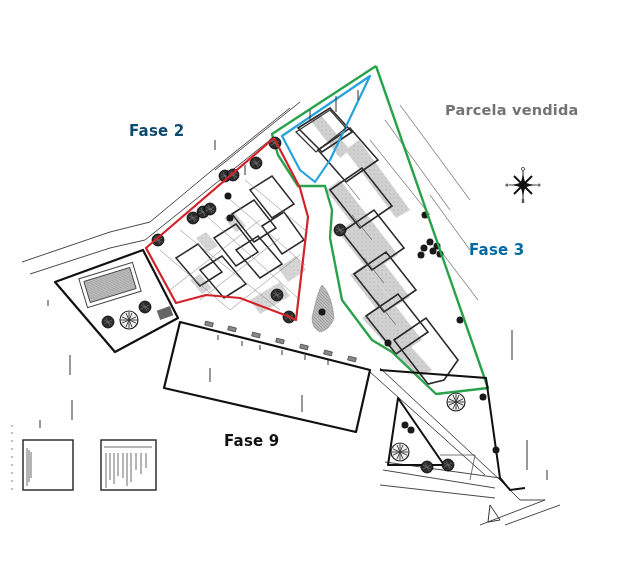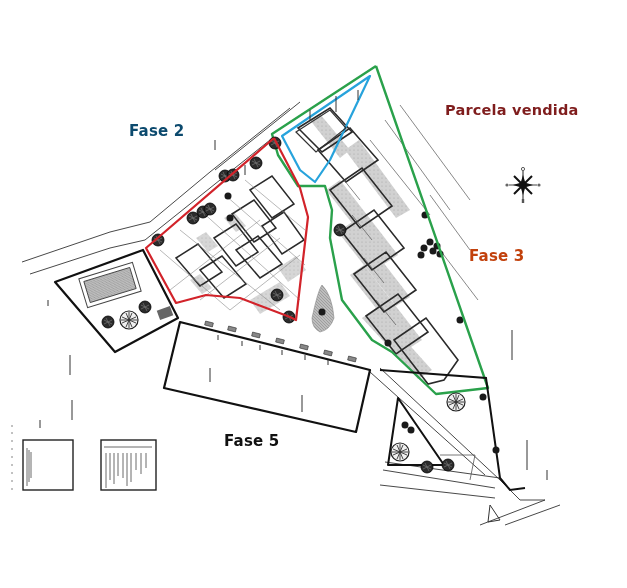--- a/index.html
+++ b/index.html
@@ -206,15 +206,15 @@
       <path d="M104 447 L152 447"></path>
       <path d="M106 453 L106 488 M110 453 L110 480 M114 453 L114 484 M118 453 L118 476 M123 453 L123 478 M127 453 L127 486 M131 453 L131 482 M136 453 L136 470 M141 453 L141 474 M146 453 L146 468"></path>
     </g>
   </g>
   <g stroke="#666" stroke-width="0.8">
     <path d="M12 425 L12 427 M12 432 L12 434 M12 440 L12 442 M12 448 L12 450 M12 456 L12 458 M12 464 L12 466 M12 472 L12 474 M12 480 L12 482 M12 488 L12 490"></path>
   </g>
 </svg>
 
 <div class="label lbl-fase2" style="color:#0c4a6e;">Fase 2</div>
-<div class="label lbl-parcela" style="color:#7f1d1d;">Parcela vendida</div>
-<div class="label lbl-fase3" style="color:#c2410c;margin-top:6px;">Fase 3</div>
-<div class="label lbl-fase1" style="color:#111111;">Fase 5</div>
+<div class="label lbl-parcela" style="color:#737373;">Parcela vendida</div>
+<div class="label lbl-fase3" style="color:#0369a1;">Fase 3</div>
+<div class="label lbl-fase1" style="color:#111111;">Fase 9</div>
 
 </body></html>

